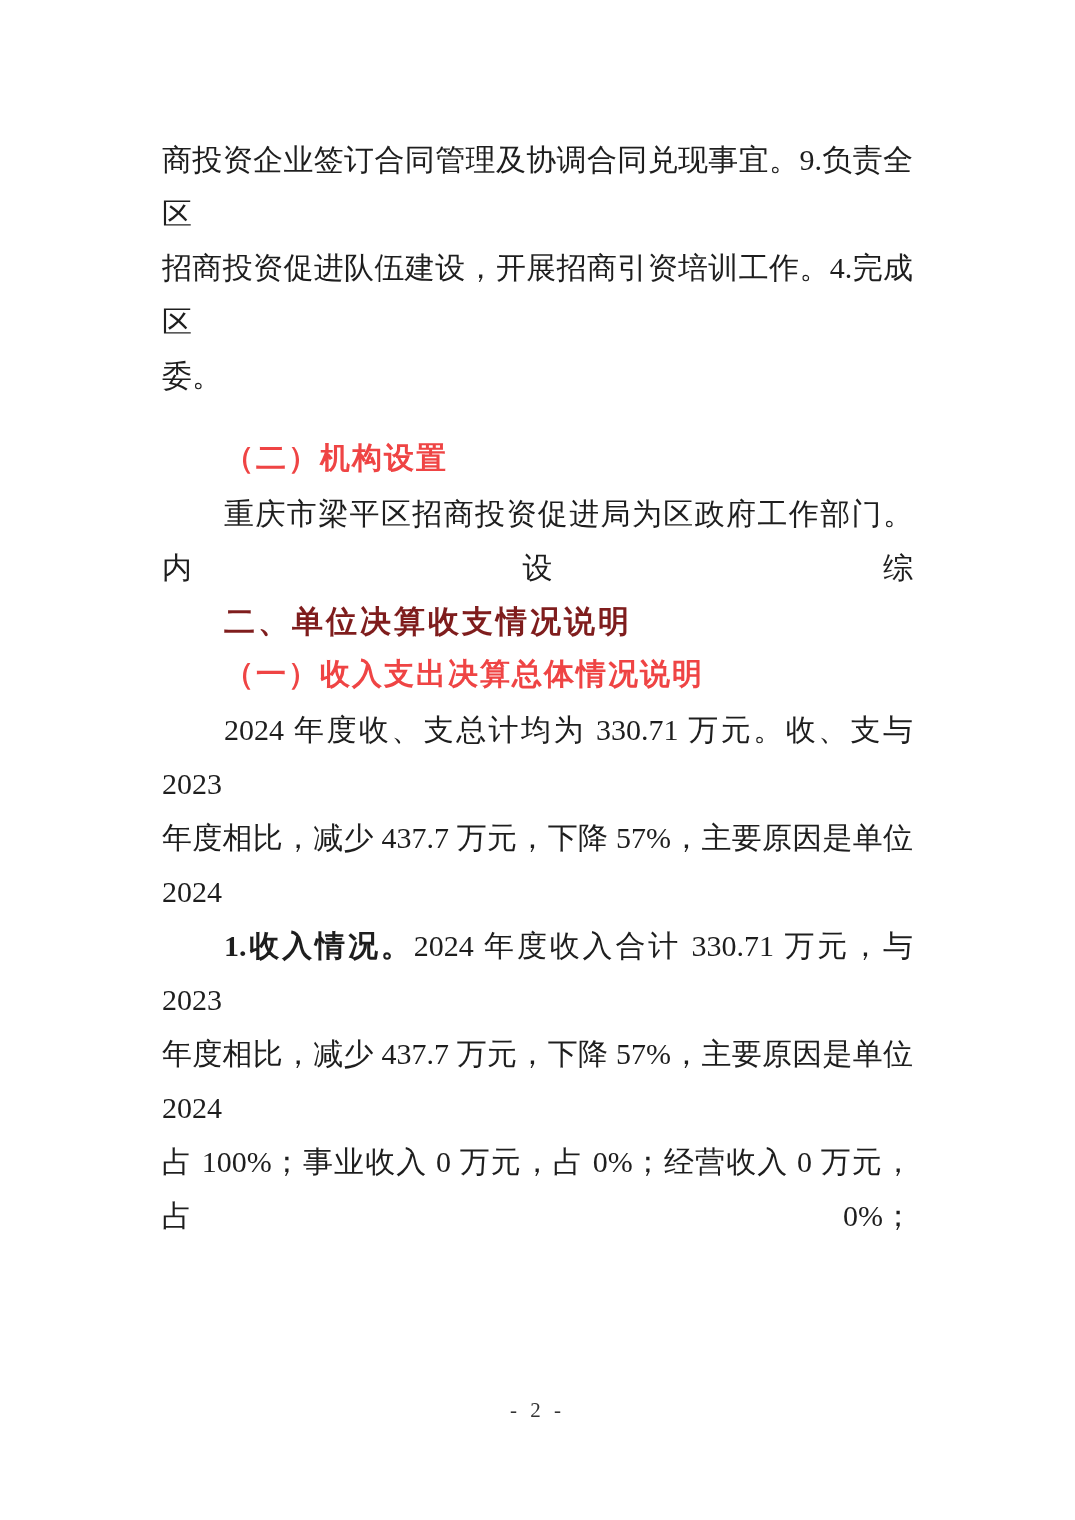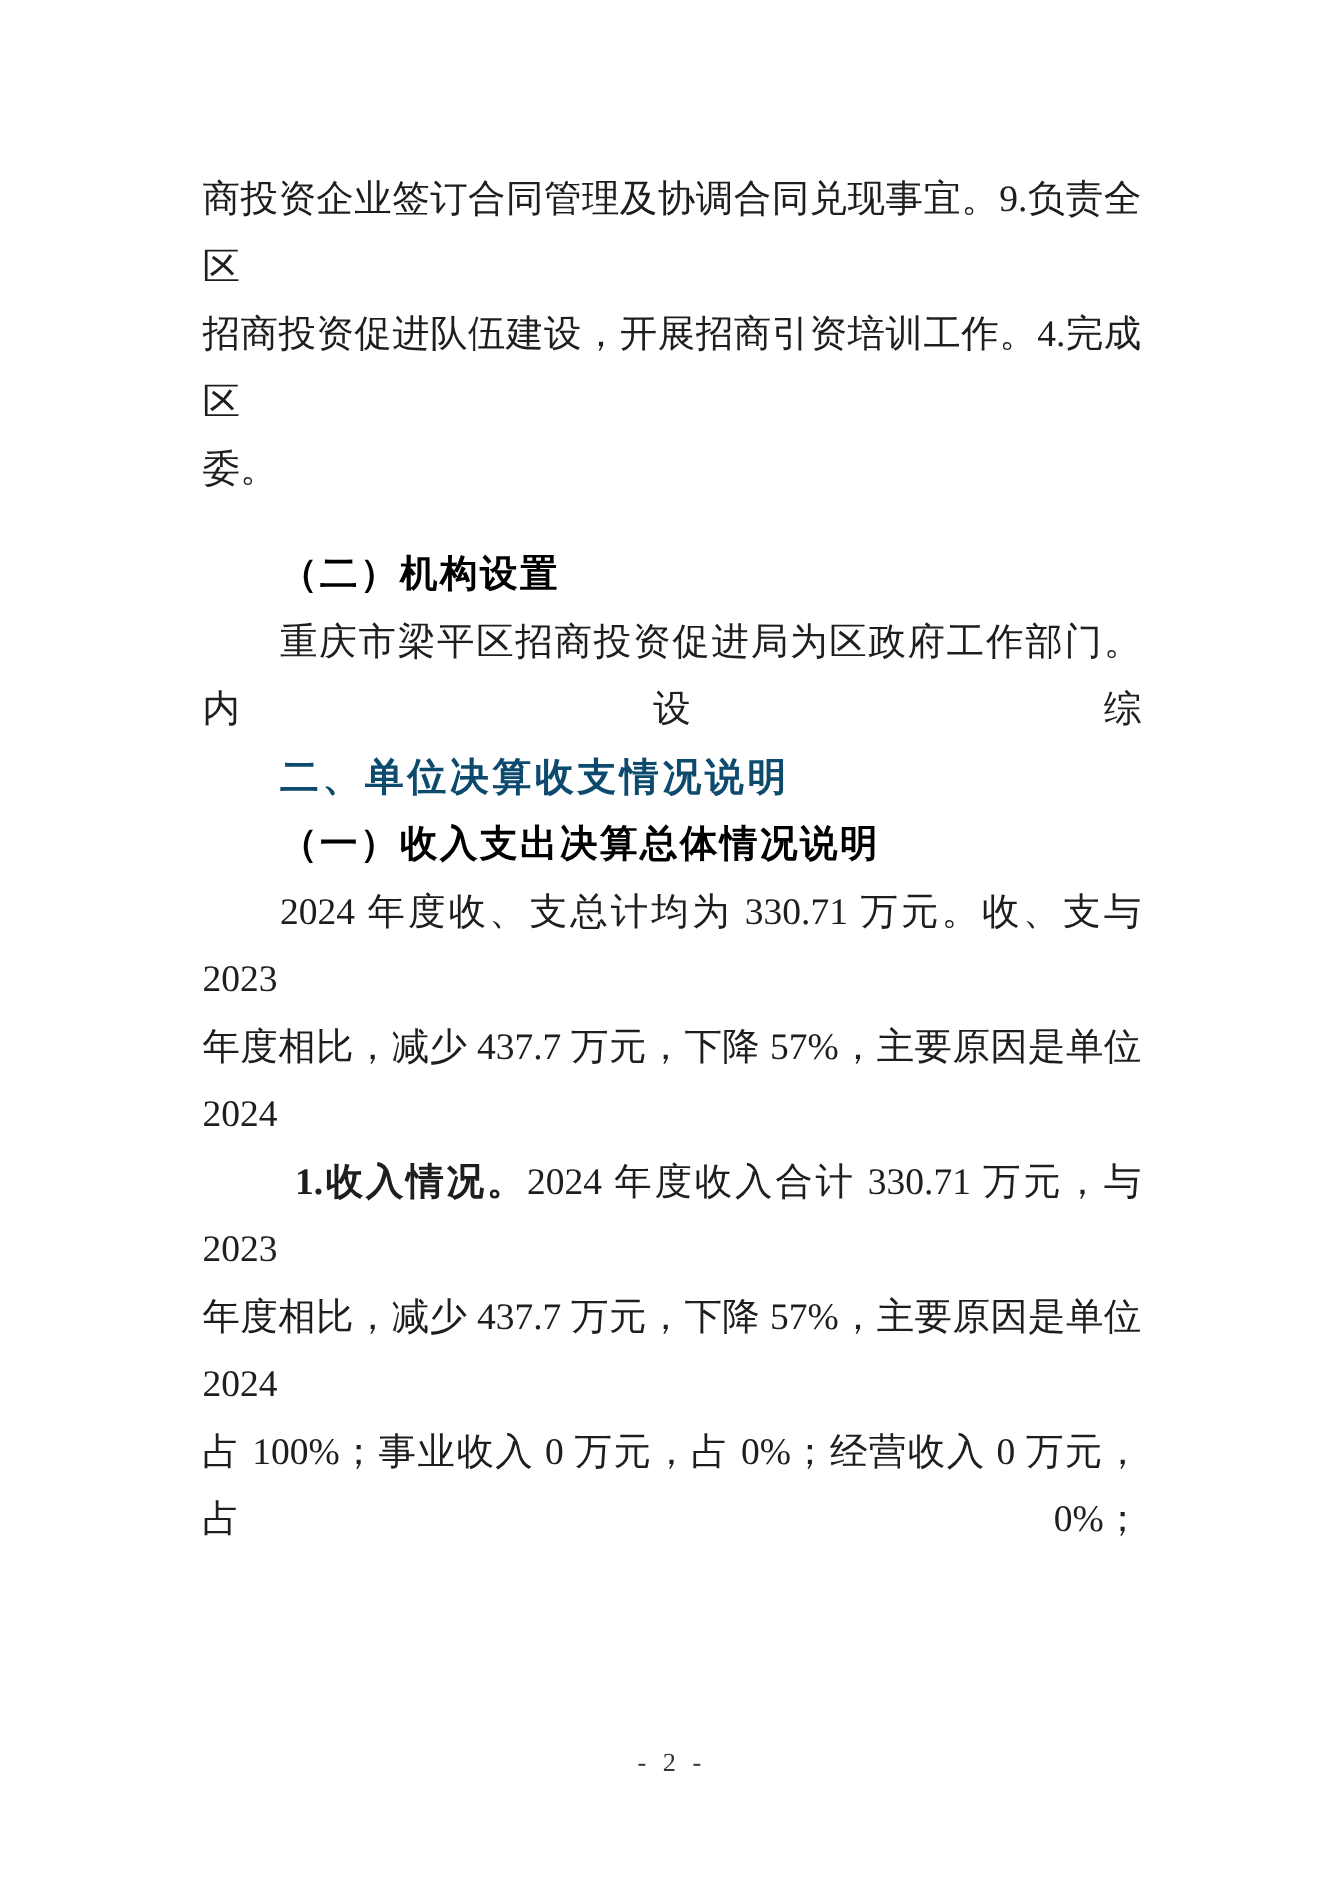--- a/index.html
+++ b/index.html
@@ -38,40 +38,39 @@
   }
   .para {
     margin: 0;
   }
   .h3 {
     margin: 0;
     padding-left: 62px;
     font-size: 30px;
     line-height: 54px;
     font-weight: bold;
-    color: #000000;
+    color: #ef4444;
     letter-spacing: 2px;
-    font-family: Liberation Serif, serif;
+    font-family: Liberation Mono, monospace;
   }
   .h3.gap-top {
     margin-top: 30px;
   }
   .h2 {
     margin: 0;
     padding-left: 62px;
     font-size: 31px;
     line-height: 54px;
     font-weight: bold;
-    color: #0c4a6e;
+    color: #7f1d1d;
     letter-spacing: 3px;
     font-family: "Liberation Sans", "DejaVu Sans", sans-serif;
   }
   .lead {
     font-weight: bold;
-    margin-left: 12px;
   }
   .footer {
     position: absolute;
     left: 0;
     top: 1398px;
     width: 1075px;
     text-align: center;
     font-size: 21px;
     letter-spacing: 4px;
     color: #333333;

